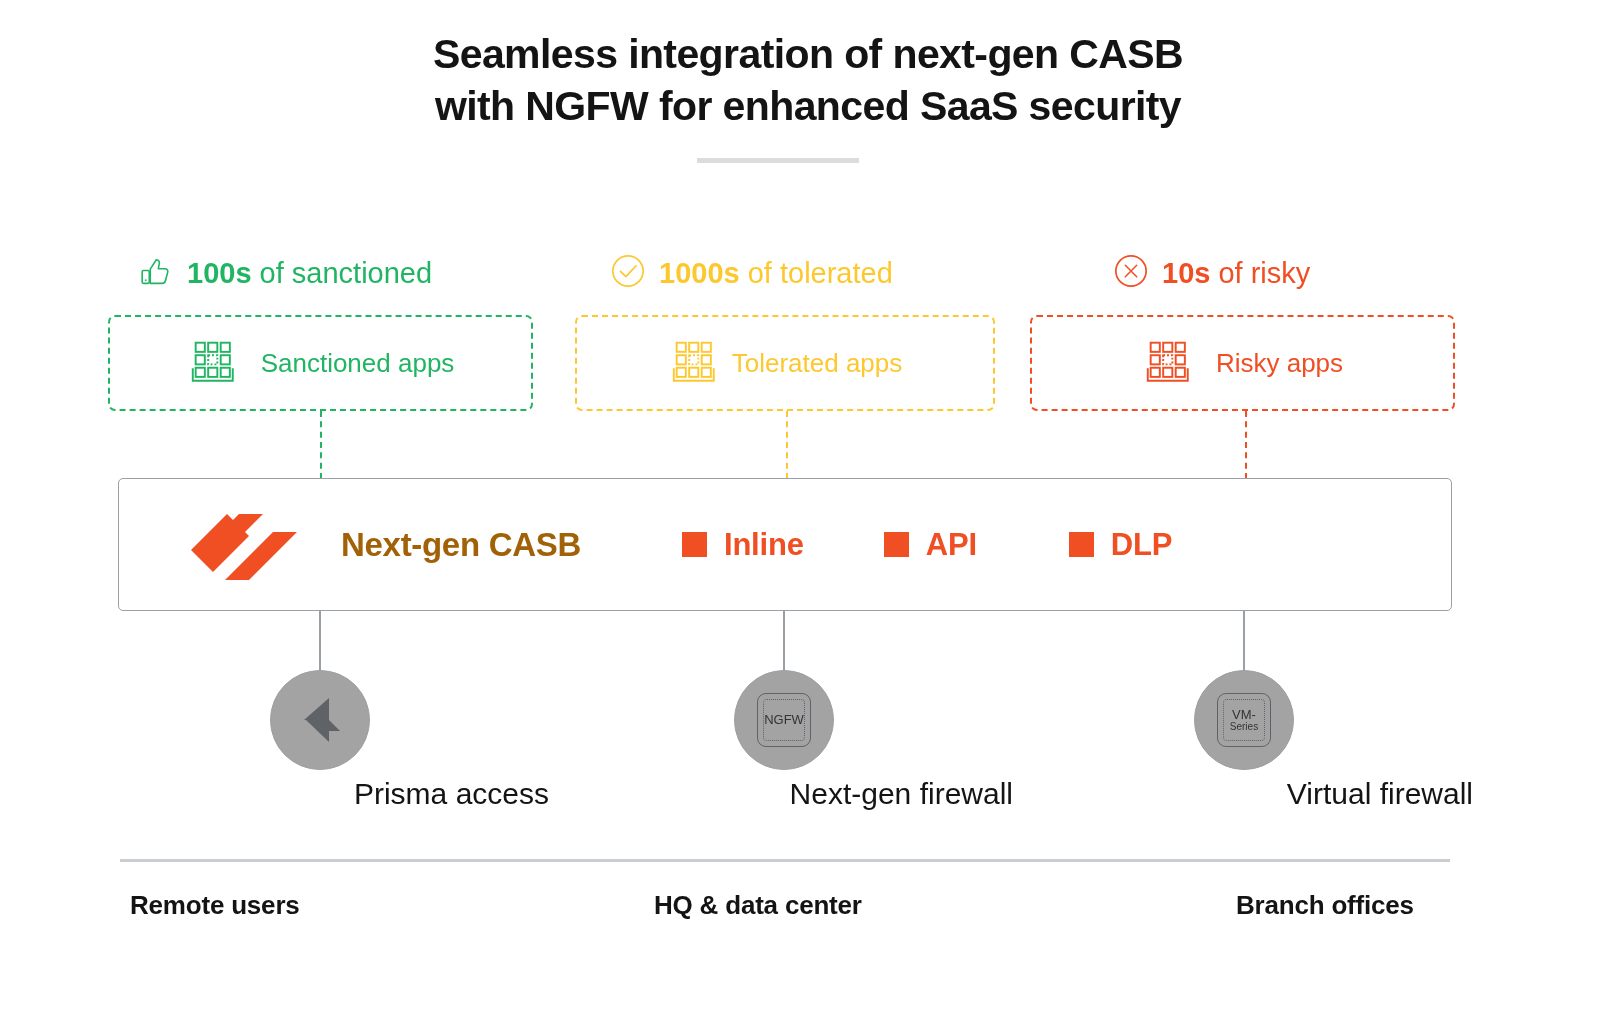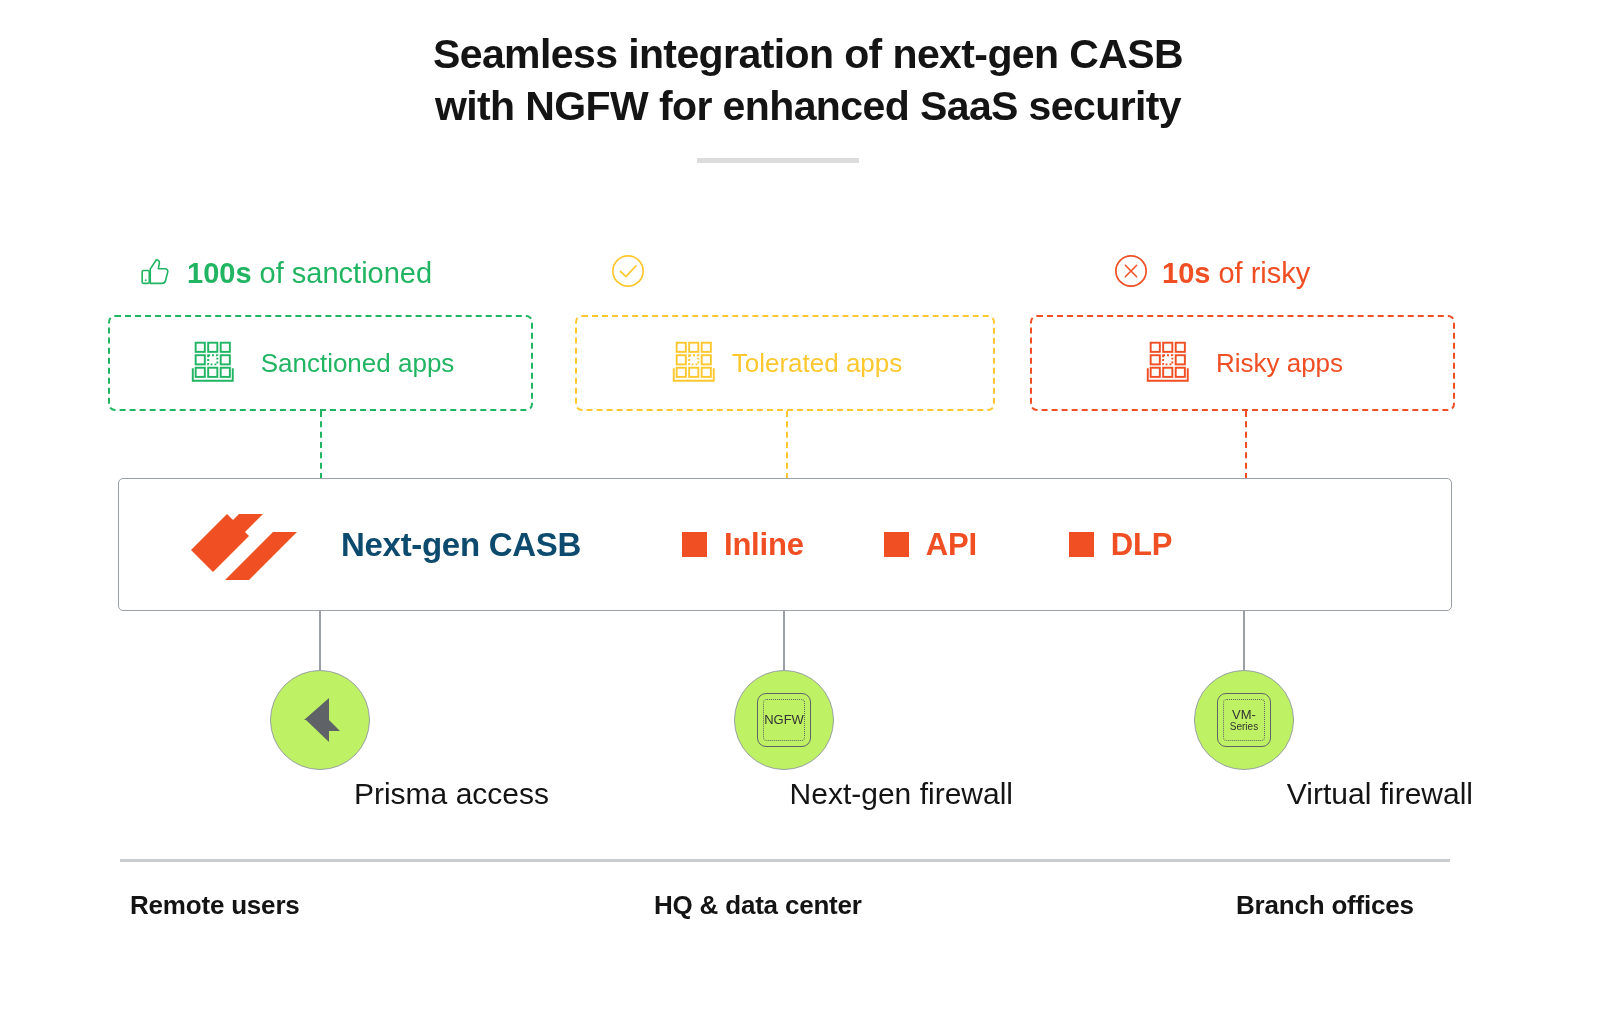--- a/index.html
+++ b/index.html
@@ -109,21 +109,21 @@
     margin-left: 68px;
     width: 116px;
     height: 82px;
     flex: none;
   }
   .casb-title {
     margin-left: 38px;
     font-size: 33px;
     font-weight: bold;
     letter-spacing: -0.3px;
-    color: #0c4a6e;
+    color: #a16207;
     white-space: nowrap;
     text-align: center;
   }
   .casb-chips {
     display: flex;
     align-items: center;
     margin-left: 101px;
   }
   .chip {
     display: flex;
@@ -151,21 +151,21 @@
     position: absolute;
     width: 1.6px;
     background: #9aa0a6;
   }
   .node-circle {
     position: absolute;
     width: 98px;
     height: 98px;
     border-radius: 50%;
     border: 1.6px solid #9aa0a6;
-    background: #bef264;
+    background: #a3a3a3;
     display: flex;
     align-items: center;
     justify-content: center;
   }
   .node-label {
     position: absolute;
     width: 460px;
     text-align: right;
     font-size: 30px;
     line-height: 36px;
@@ -263,20 +263,21 @@
 <div class="vconn" style="left:320px; top:411px; height:68px; border-left-color:#21b563;"></div>
 
 <div class="col" style="left:575px; top:252px; width:420px;">
   <div class="col-head" style="margin-left:35px;">
     <span style="flex:none;">
       <svg width="36" height="36" viewBox="0 0 38 38" fill="none">
         <circle cx="19" cy="19" r="16" stroke="#fdc82f" stroke-width="1.8"></circle>
         <path d="M11 19.5 L16.8 25 L27.5 13.5" stroke="#fdc82f" stroke-width="1.8" stroke-linecap="round" stroke-linejoin="round"></path>
       </svg>
     </span>
+    <span class="col-head-text t-amber"><b>1000s</b><span> of tolerated</span></span>
   </div>
 </div>
 
 <div class="apps-box box-amber" style="position:absolute; left:575px; top:315px; width:420px;">
   <span style="flex:none;">
     <svg width="52" height="52" viewBox="0 0 54 54">
       <g stroke="#fdc82f" stroke-width="2" fill="none">
         <rect x="9" y="8" width="9.5" height="9.5"></rect>
         <rect x="22" y="8" width="9.5" height="9.5"></rect>
         <rect x="35" y="8" width="9.5" height="9.5"></rect>

